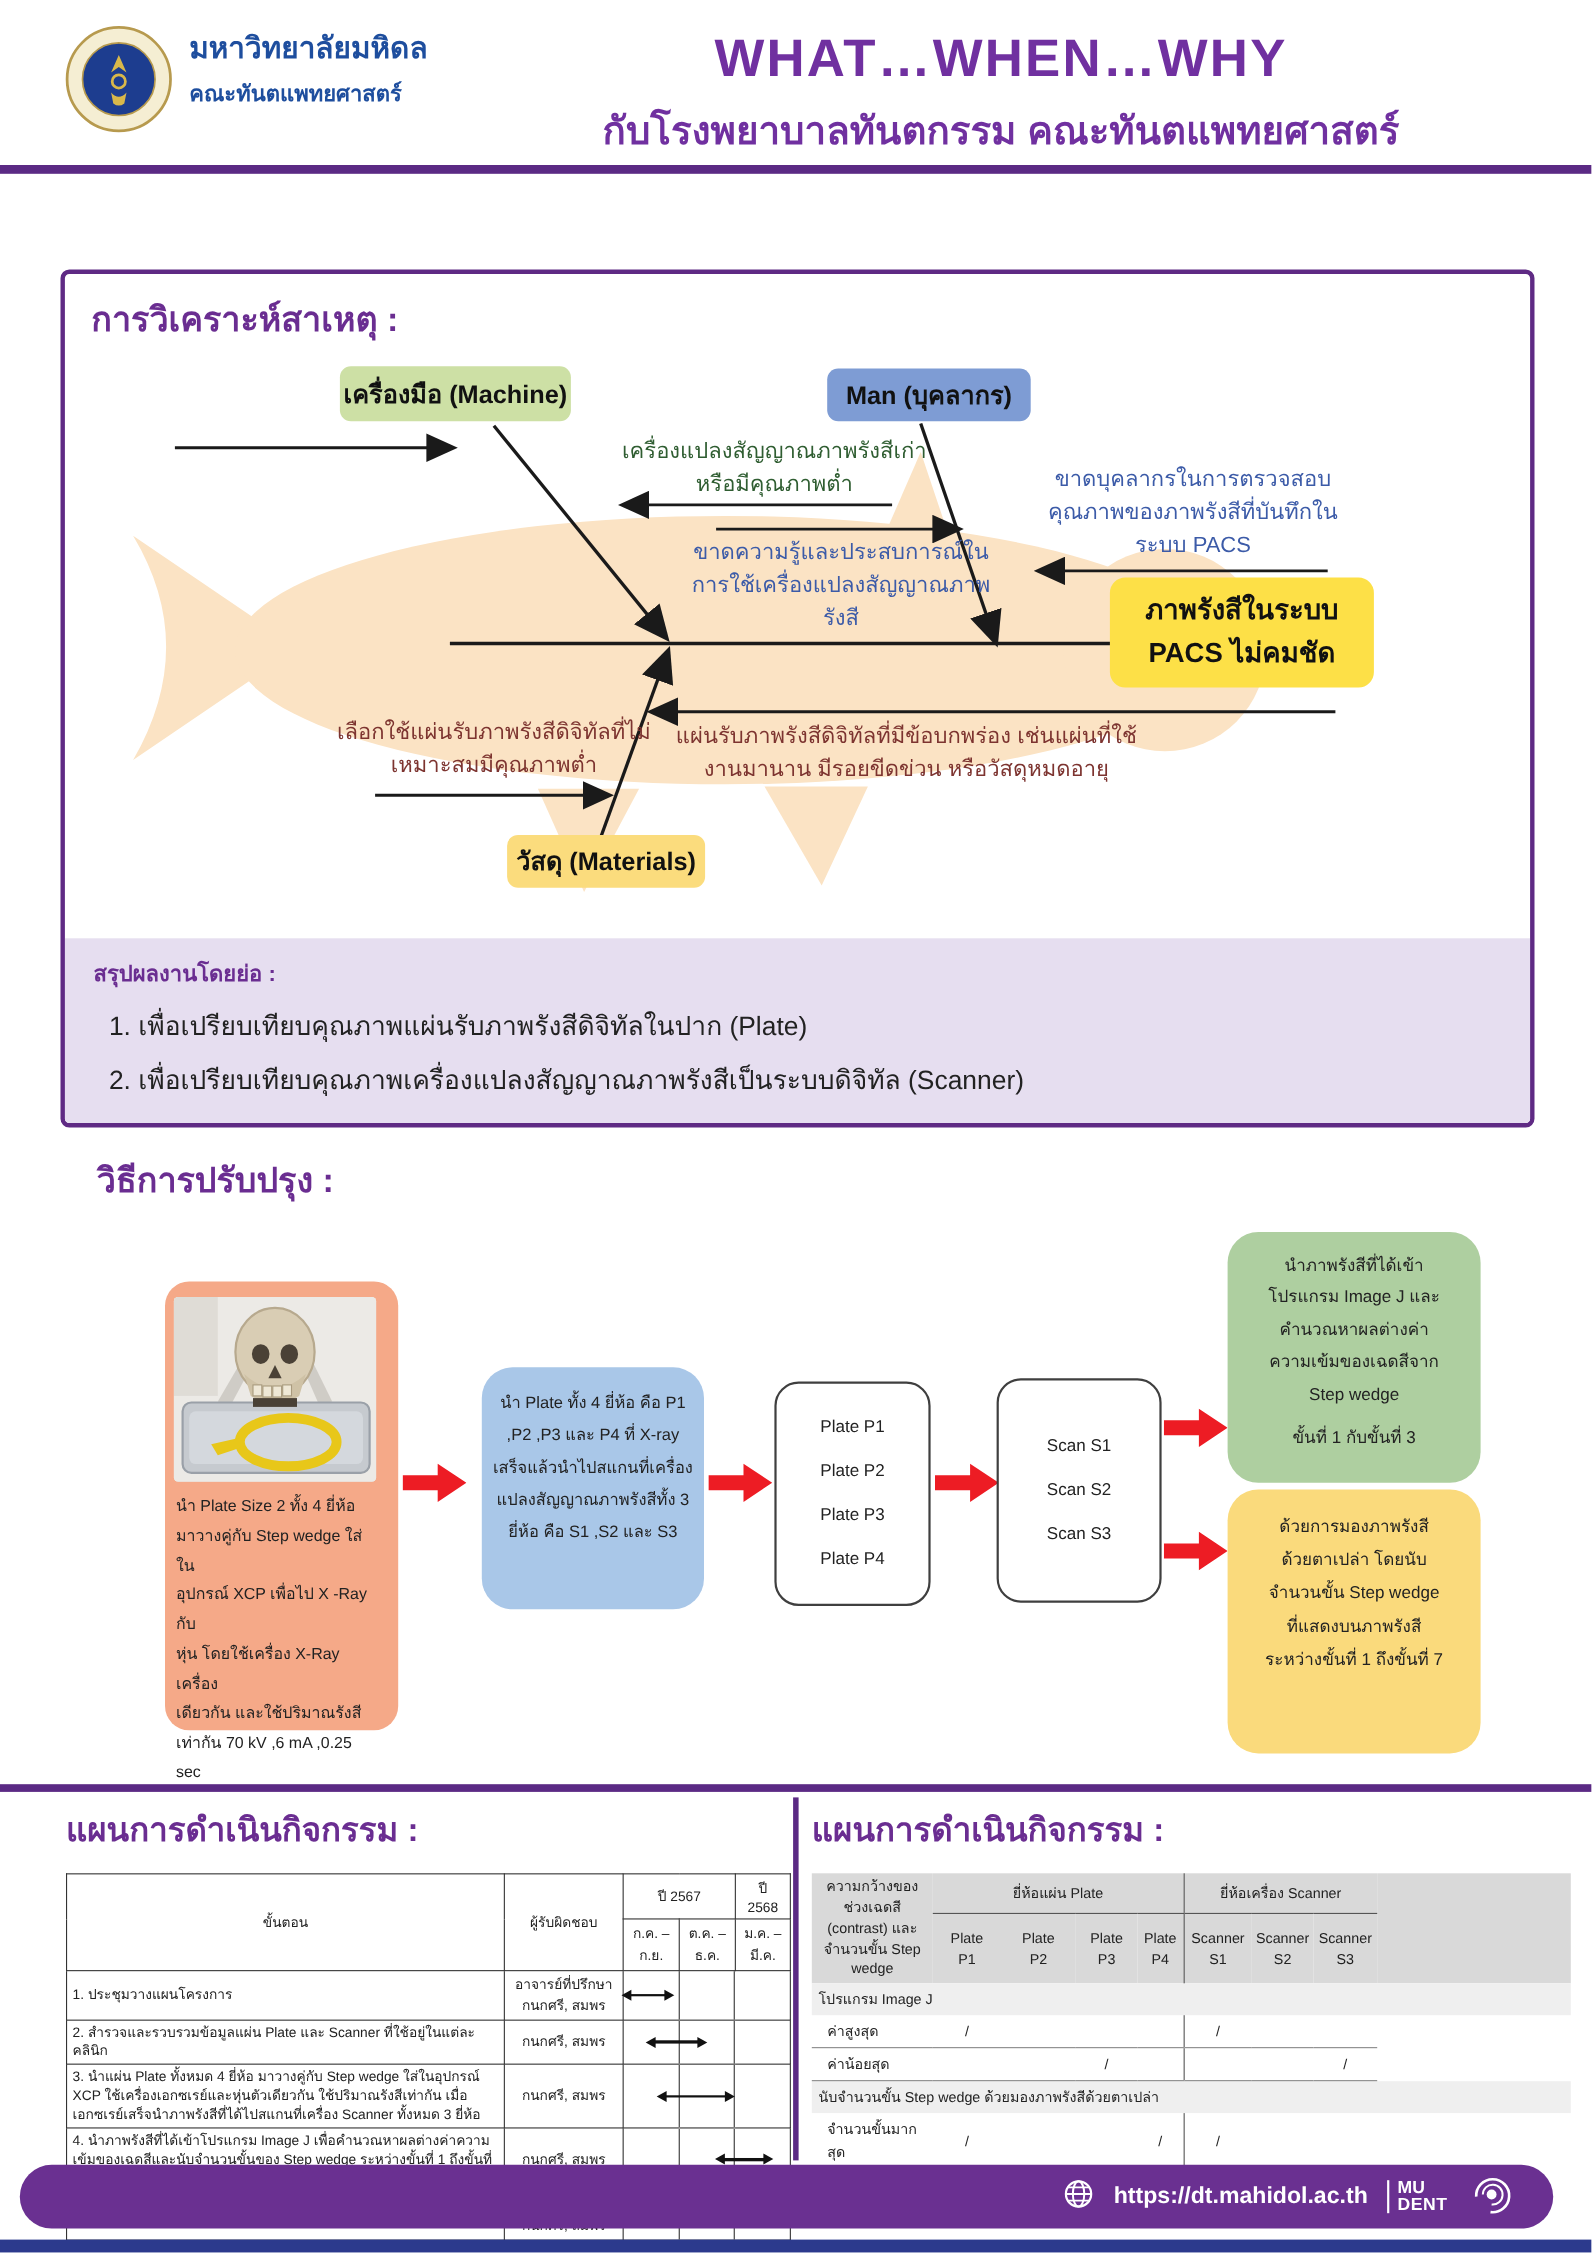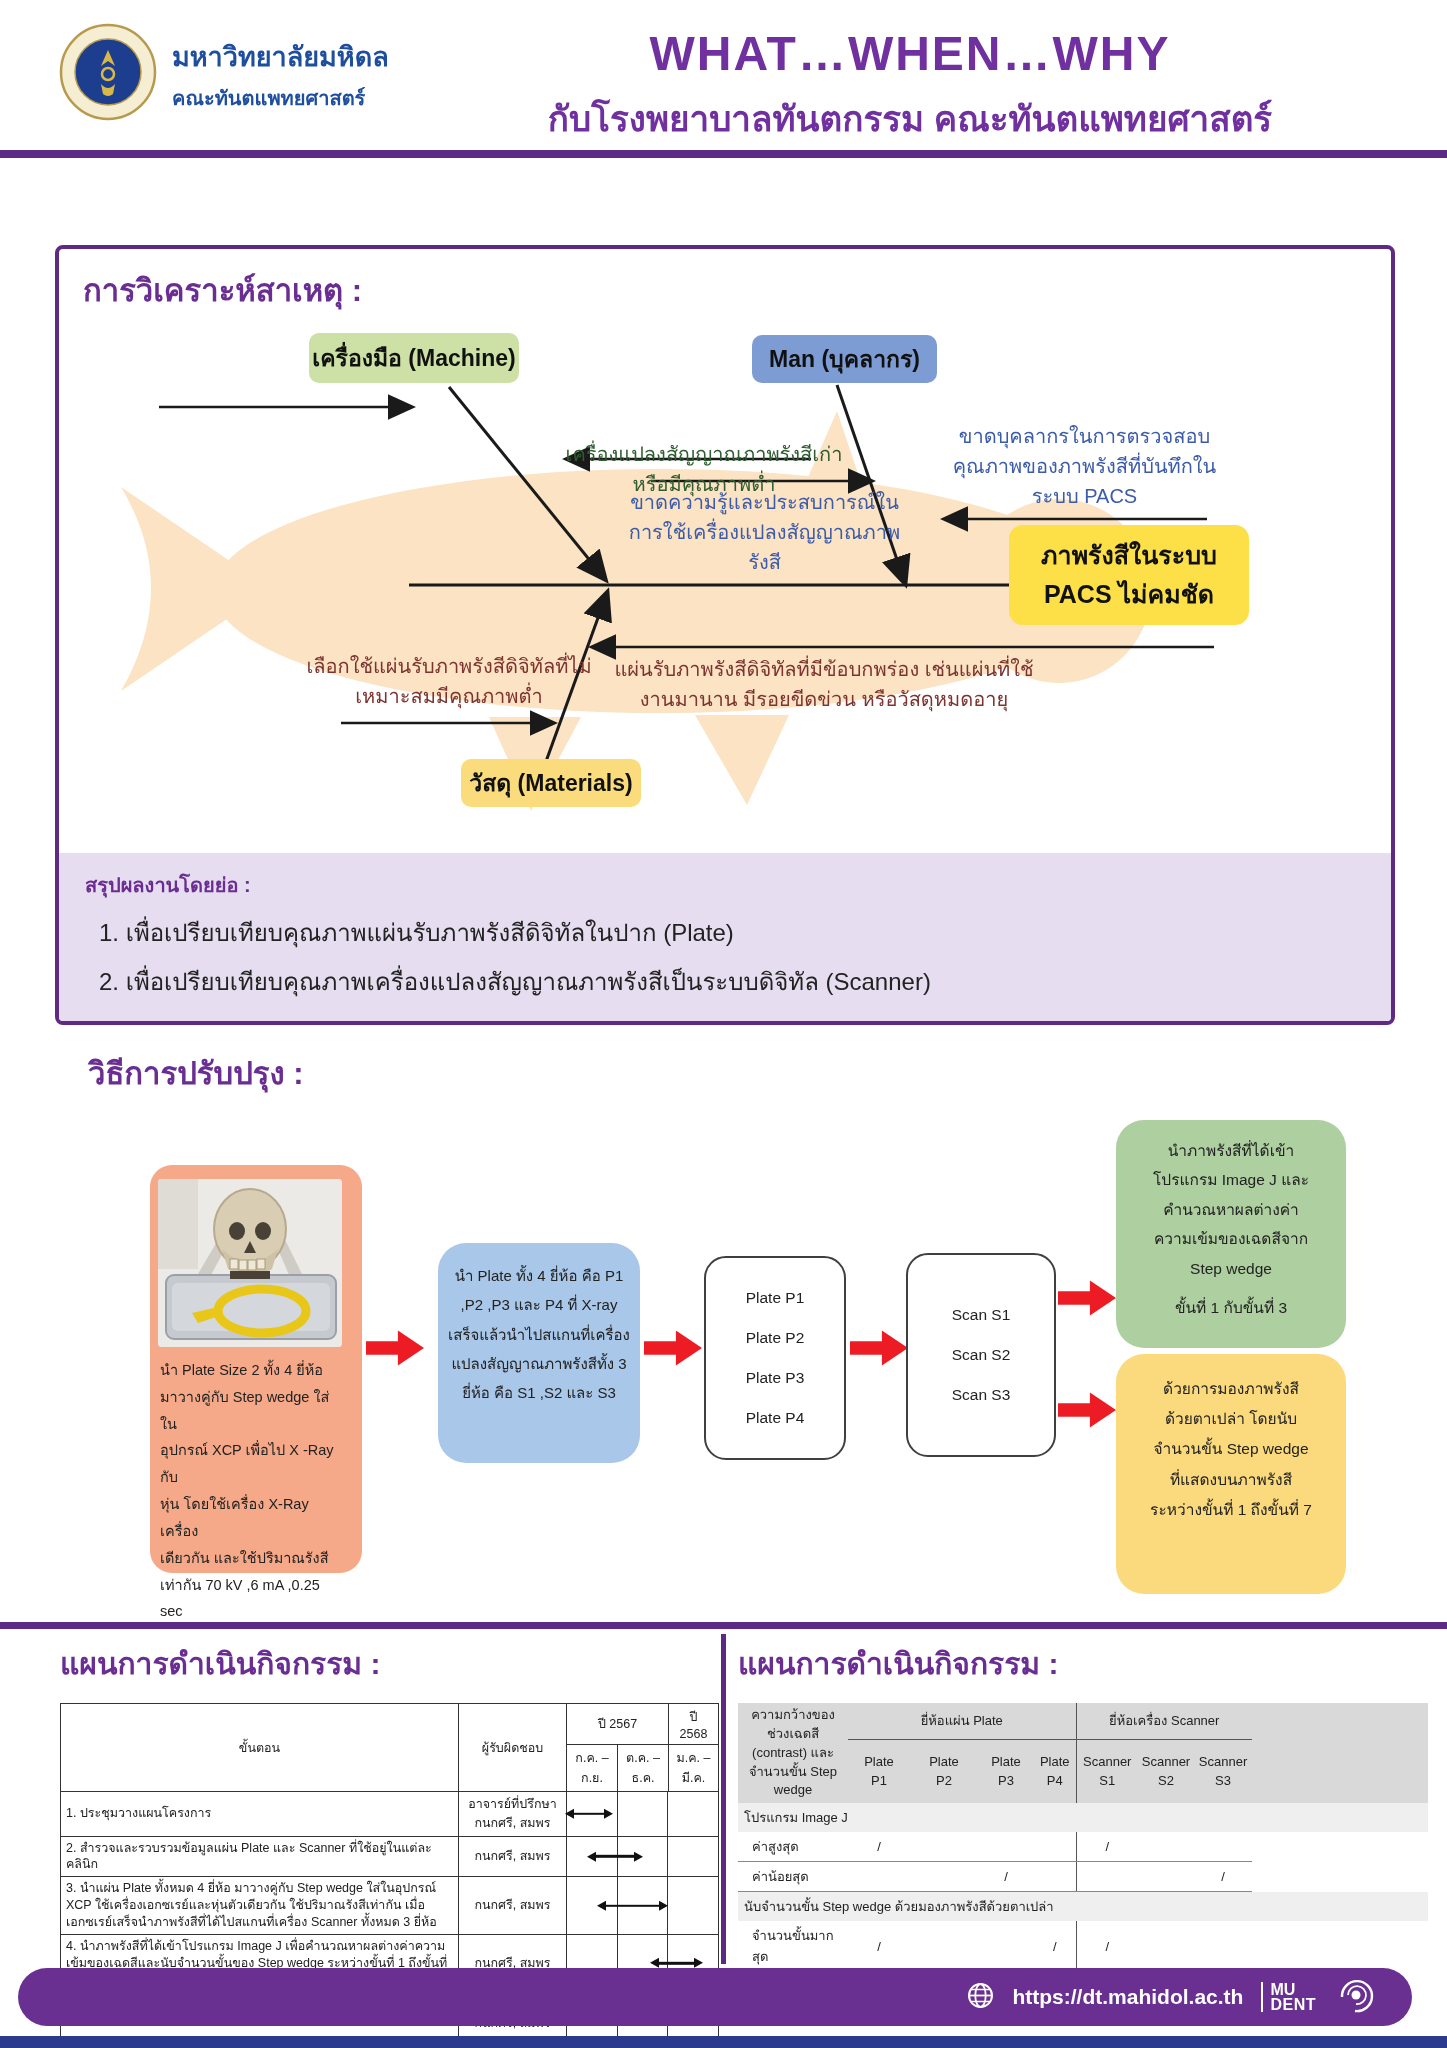--- a/index.html
+++ b/index.html
@@ -5,21 +5,21 @@
   * { margin:0; padding:0; box-sizing:border-box; }
   body { background:#fff; }
   .page {
     position:relative; width:1447px; height:2048px; overflow:hidden;
     font-family:"Liberation Sans", sans-serif; background:#ffffff; color:#222;
   }
   .pre { white-space:pre-line; }
 
   
   .header { position:absolute; left:0; top:0; width:1447px; height:152px; }
-  .logo-wrap { position:absolute; left:58px; top:22px; display:flex; align-items:center; gap:14px; }
+  .logo-wrap { position:absolute; left:58px; top:22px; display:flex; gap:14px; }
   .logo-text .org { color:#1e4e9e; font-weight:bold; font-size:27px; }
   .logo-text .dept { color:#1e4e9e; font-weight:bold; font-size:20px; margin-top:4px; }
   .titles { position:absolute; left:430px; top:26px; width:960px; text-align:center; }
   .main-title { color:#7030a0; font-weight:800; font-size:48px; letter-spacing:2px; }
   .sub-title { color:#7030a0; font-weight:700; font-size:35px; margin-top:10px; }
   .top-rule { position:absolute; left:0; top:150px; width:1447px; height:8px; background:#5b2a84; }
 
   
   .analysis-box {
     position:absolute; left:55px; top:245px; width:1340px; height:780px;
@@ -38,21 +38,21 @@
   .effect-box {
     position:absolute; left:950px; top:276px; width:240px; height:100px;
     background:#fde047; border-radius:14px; display:flex; align-items:center; justify-content:center;
     font-weight:bold; font-size:25px; color:#111; text-align:center; line-height:1.55;
   }
   .cause { position:absolute; text-align:center; font-size:20px; line-height:1.5; }
   .cause-green { color:#2f5d31; }
   .cause-blue { color:#3c5ba8; }
   .cause-red { color:#7d3430; }
   .c1 { left:80px;  top:168px; width:310px; }
-  .c2 { left:490px; top:146px; width:310px;margin-top:44px; }
+  .c2 { left:490px; top:146px; width:310px; }
   .c3 { left:568px; top:238px; width:275px; }
   .c4 { left:878px; top:172px; width:295px; }
   .c5 { left:235px; top:402px; width:310px; }
   .c6 { left:540px; top:405px; width:450px; }
 
   .summary-band { position:relative; width:100%; height:172px; background:#e6def0; padding:16px 0 0 26px; }
   .summary-heading { font-size:20px; font-weight:bold; color:#6a2d91; }
   .summary-items { list-style:none; margin-top:12px; }
   .summary-items li { font-size:24px; color:#222; margin:10px 0 0 14px; }
 

